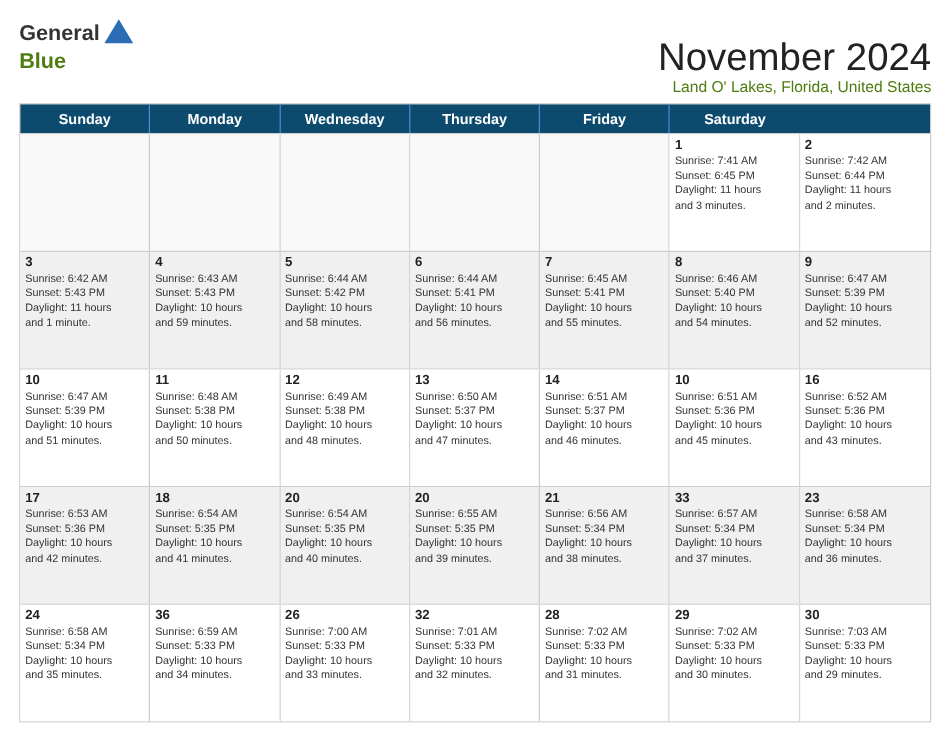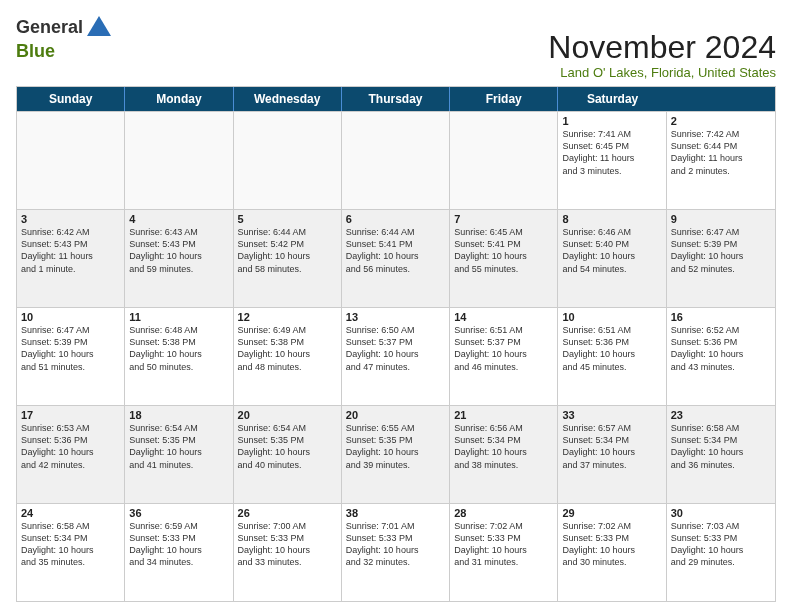--- a/index.html
+++ b/index.html
@@ -254,21 +254,21 @@
           </div>
           <div class="cal-cell">
             <div class="day-num">36</div>
             <div class="cell-text">Sunrise: 6:59 AM<br>Sunset: 5:33 PM<br>Daylight: 10 hours<br>and 34 minutes.</div>
           </div>
           <div class="cal-cell">
             <div class="day-num">26</div>
             <div class="cell-text">Sunrise: 7:00 AM<br>Sunset: 5:33 PM<br>Daylight: 10 hours<br>and 33 minutes.</div>
           </div>
           <div class="cal-cell">
-            <div class="day-num">38</div>
+            <div class="day-num">32</div>
             <div class="cell-text">Sunrise: 7:01 AM<br>Sunset: 5:33 PM<br>Daylight: 10 hours<br>and 32 minutes.</div>
           </div>
           <div class="cal-cell">
             <div class="day-num">28</div>
             <div class="cell-text">Sunrise: 7:02 AM<br>Sunset: 5:33 PM<br>Daylight: 10 hours<br>and 31 minutes.</div>
           </div>
           <div class="cal-cell">
             <div class="day-num">29</div>
             <div class="cell-text">Sunrise: 7:02 AM<br>Sunset: 5:33 PM<br>Daylight: 10 hours<br>and 30 minutes.</div>
           </div>

